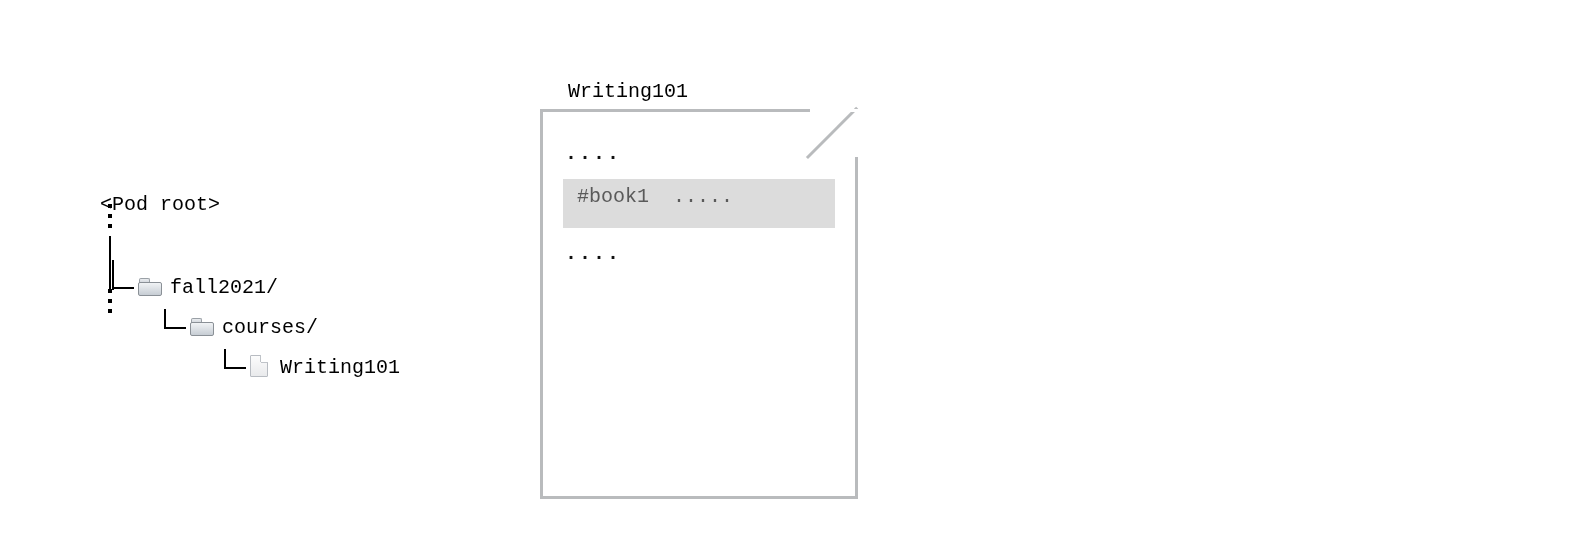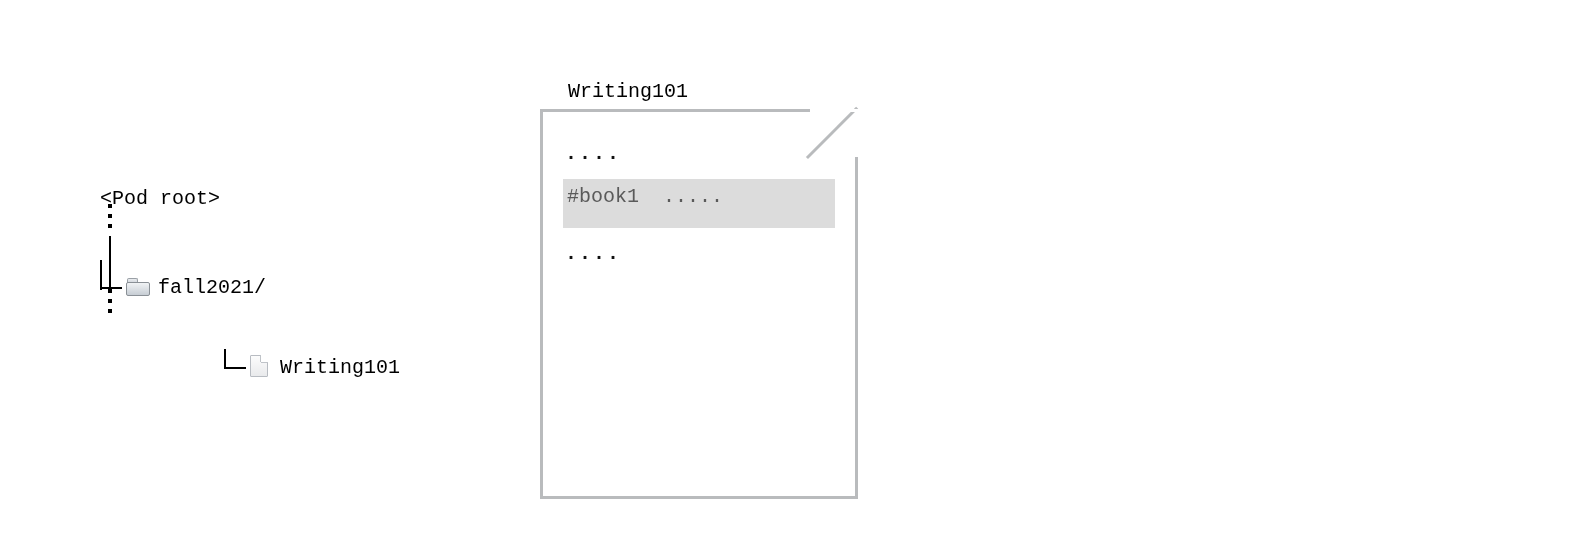--- a/index.html
+++ b/index.html
@@ -23,23 +23,24 @@
     position: absolute;
     left: 100px;
     top: 180px;
     width: 380px;
   }
   .tree-root {
     margin-left: 0;
   }
   .tree-line {
     display: flex;
-    align-items: flex-end;
+    align-items: flex-start;
     height: 30px;
     white-space: pre;
+    margin-top: 13px;
   }
 
   
   .vdots {
     position: absolute;
     left: 8px;
     width: 4px;
   }
   .vdots.top  { top: 24px; height: 32px; }
   .vdots.mid  { top: 109px; height: 32px; }
@@ -74,21 +75,21 @@
     position:absolute;
     left:0; top:-6px; width:2px; height:18px; background:#000;
   }
   .elbow::after { 
     content:"";
     position:absolute;
     left:0; top:12px; height:2px; width:22px; background:#000;
   }
   .elbow.tee::before { height: 30px; top:-15px; }
 
-  .branch.l1 { left: 0;  top: 95px; }
+  .branch.l1 { left: 12px;  top: 95px; }
   .branch.l2 { left: 64px; top: 135px; }
   .branch.l3 { left: 124px; top: 175px; }
 
   .label { margin-left: 6px; }
 
   
   .icon { width:22px; height:18px; display:inline-block; position:relative; margin-right:4px; }
   
   .folder {
     position: relative;
@@ -180,21 +181,21 @@
   }
   .doc .patch-top { position:absolute; right:-3px; top:-3px; width:48px; height:3px; background:#fff; }
   .doc .patch-right { position:absolute; right:-3px; top:-3px; width:3px; height:48px; background:#fff; }
 
   .doc .ellips { color:#111; margin: 6px 0 14px 2px; letter-spacing:2px; font-weight:bold; }
   .doc .ellips.bottom { margin-top: 10px; }
 
   .frag {
     background:#dcdcdc;
     color:#5a5a5a;
-    padding: 6px 8px 20px 4px;
+    padding: 6px 8px 20px 14px;
     margin: 0 0 14px 0;
     font-family: inherit;
     white-space: pre;
   }
 </style>
 </head>
 <body>
 
 <div class="stage">
 
@@ -216,20 +217,27 @@
     </div>
 
     <div class="branch l1">
       <span class="elbow tee"></span>
       <span class="icon">
         <span class="folder"><span class="tab"></span><span class="body"></span></span>
       </span>
       <span class="label">fall2021/</span>
     </div>
 
+    <div class="branch l2">
+      <span class="elbow"></span>
+      <span class="icon">
+        <span class="folder"><span class="tab"></span><span class="body"></span></span>
+      </span>
+      <span class="label">courses/</span>
+    </div>
 
     <div class="branch l3">
       <span class="elbow"></span>
       <span class="fileicon">
         <span class="sheet"></span>
           <span class="dog"></span>
         <span class="corner-line"></span>
           <span class="corner-line2"></span>
       </span>
       <span class="label">Writing101</span>

